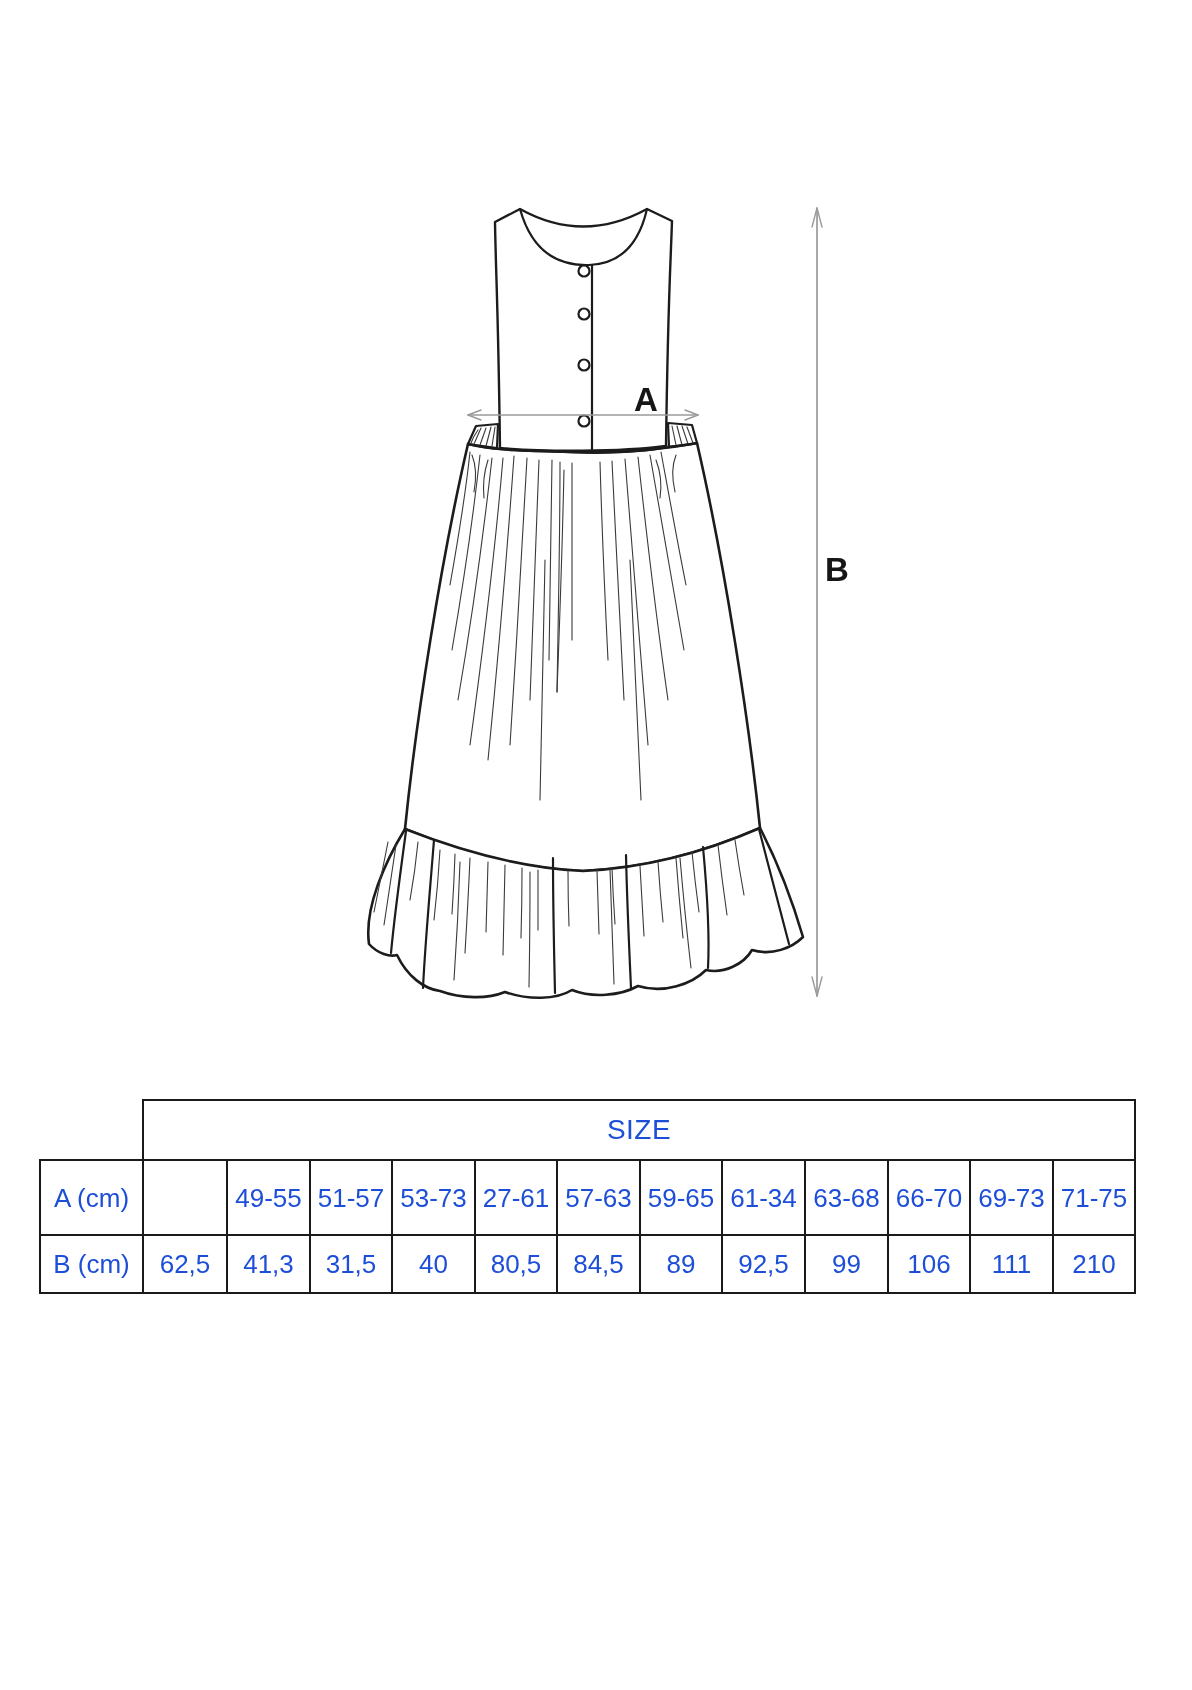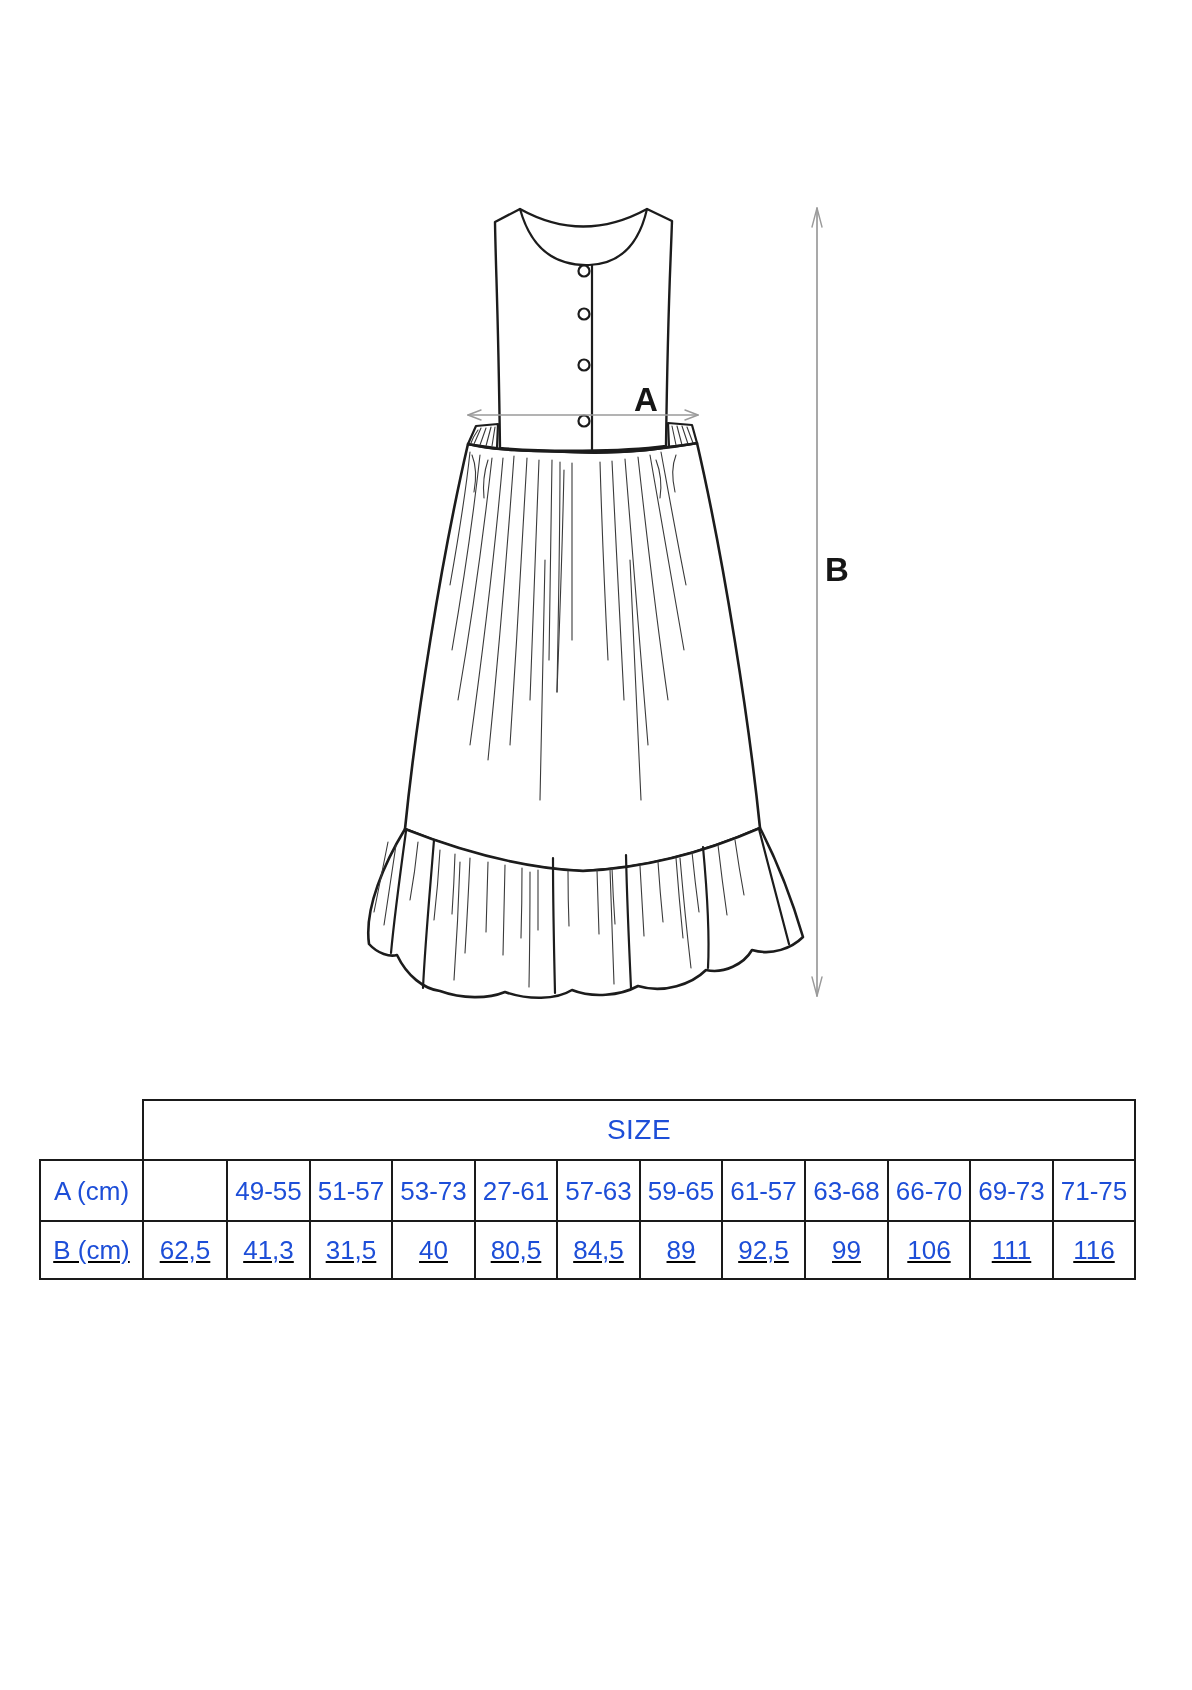--- a/index.html
+++ b/index.html
@@ -31,22 +31,22 @@
     line-height: 1;
     color: #1d4ed8;
     padding: 0;
     white-space: nowrap;
     overflow: hidden;
   }
   .size-table td.nob { border: none; background: transparent; }
   .size-table td.title { font-size: 28px; letter-spacing: 0.5px; }
   tr.r-size { height: 60px; }
   tr.r-cols { height: 58px; }
-  tr.r-a    { height: 61px; }
-  tr.r-b    { height: 58px; text-decoration: underline; }
+  tr.r-a    { height: 75px; }
+  tr.r-b    { height: 58px; }
   .mlabel {
     font-family: "Liberation Sans", sans-serif;
     font-size: 33px;
     font-weight: 600;
     fill: #161616;
   }
 </style>
 </head>
 <body>
 
@@ -213,37 +213,37 @@
     </tr>
     <tr class="r-a">
       <td class="c lbl">A (cm)</td>
       <td class="c"></td>
       <td class="c">49-55</td>
       <td class="c">51-57</td>
       <td class="c">53-73</td>
       <td class="c">27-61</td>
       <td class="c">57-63</td>
       <td class="c">59-65</td>
-      <td class="c">61-57</td>
+      <td class="c">61-34</td>
       <td class="c">63-68</td>
       <td class="c">66-70</td>
       <td class="c">69-73</td>
       <td class="c">71-75</td>
     </tr>
     <tr class="r-b">
       <td class="c lbl">B (cm)</td>
       <td class="c">62,5</td>
       <td class="c">41,3</td>
       <td class="c">31,5</td>
       <td class="c">40</td>
       <td class="c">80,5</td>
       <td class="c">84,5</td>
       <td class="c">89</td>
       <td class="c">92,5</td>
       <td class="c">99</td>
       <td class="c">106</td>
       <td class="c">111</td>
-      <td class="c">116</td>
+      <td class="c">210</td>
     </tr>
   </tbody>
     </table>
 
 </div>
 
 </body></html>

